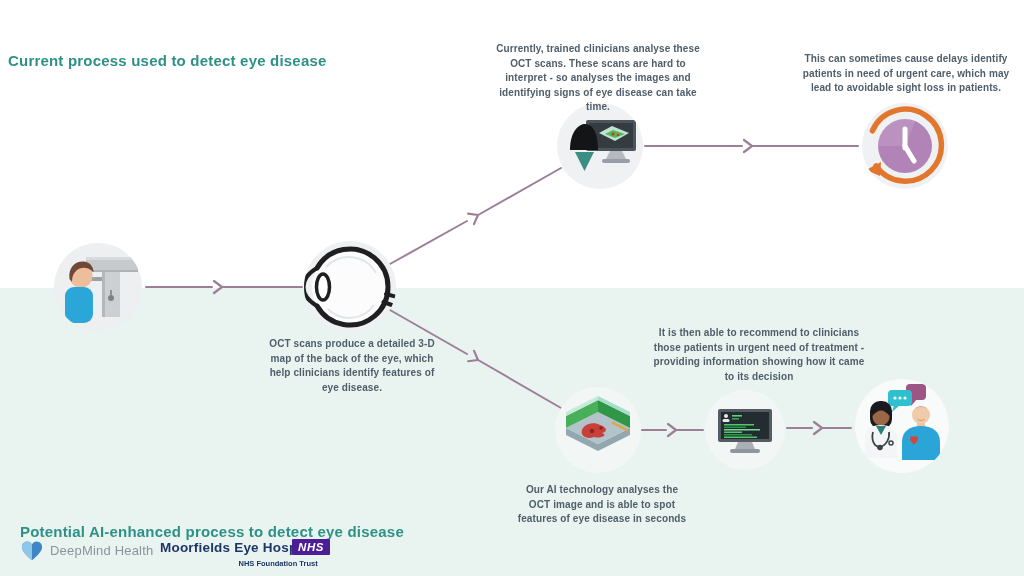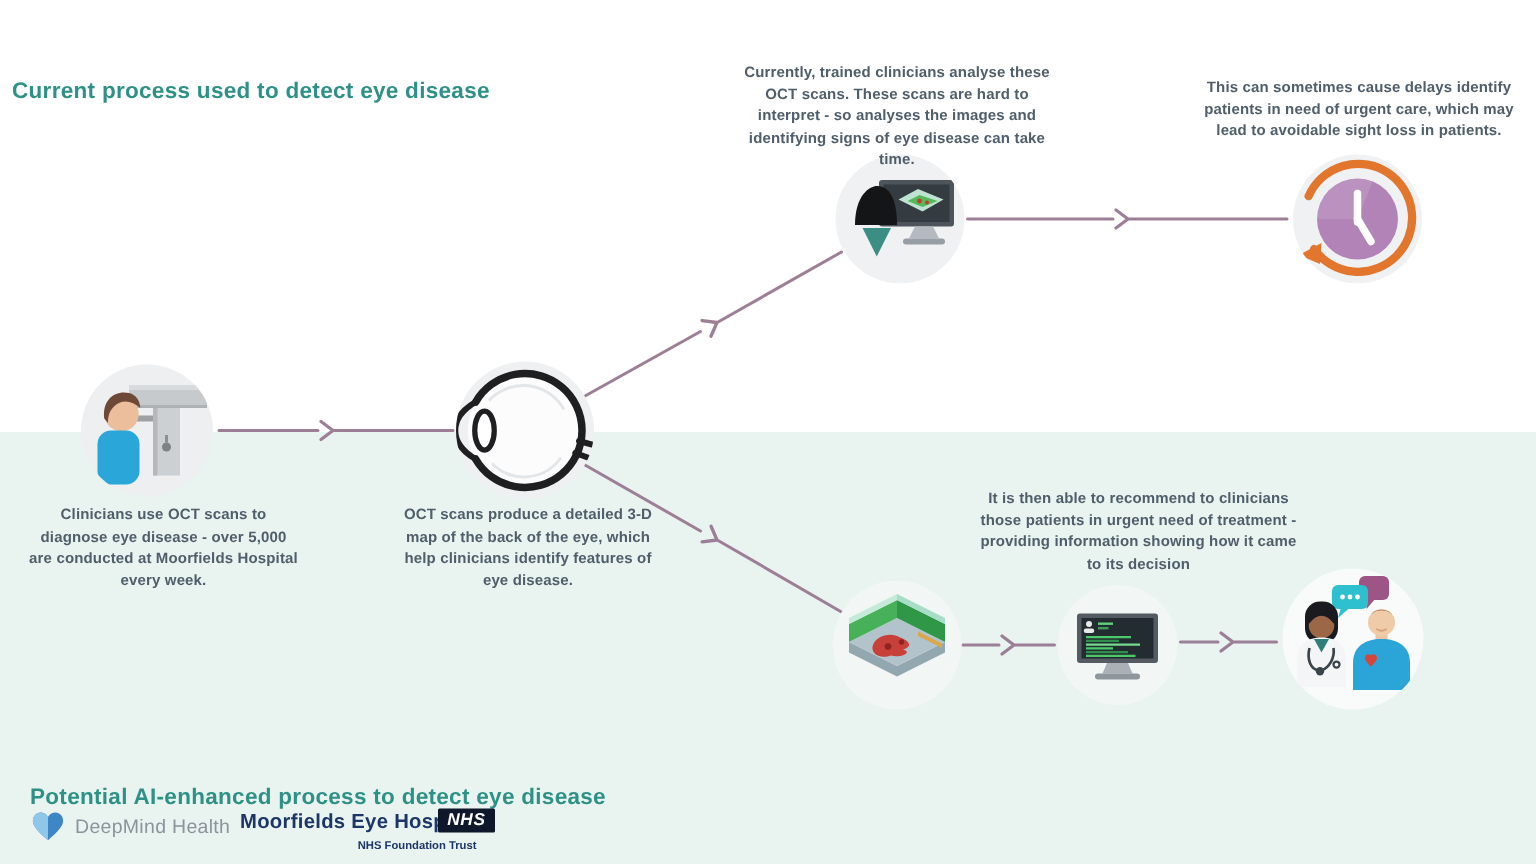--- a/index.html
+++ b/index.html
@@ -34,21 +34,21 @@
   .arrows{position:absolute;left:0;top:0;width:1024px;height:576px;pointer-events:none;}
   .arrows line{stroke:#9c7f96;stroke-width:2;stroke-linecap:round;}
   .arrows polyline{stroke:#9c7f96;stroke-width:2.2;fill:none;stroke-linecap:round;stroke-linejoin:round;}
   .footer{position:absolute;left:0;top:534px;width:976px;height:42px;}
   .dm-logo{position:absolute;left:20px;top:6px;width:24px;height:22px;}
   .dm-text{position:absolute;left:50px;top:9px;font-size:13px;font-weight:500;color:#8b949b;letter-spacing:.2px;}
   .mf-block{position:absolute;left:160px;top:6px;text-align:right;}
   .mf-main{font-size:13.5px;font-weight:700;color:#1c3668;letter-spacing:.2px;}
   .mf-sub{font-size:7.5px;font-weight:600;color:#1c3668;margin-top:4px;}
   .nhs-box{
-    position:absolute;left:292px;top:5px;width:38px;height:16px;background:#0f172a;
+    position:absolute;left:292px;top:5px;width:38px;height:16px;background:#4c1d95;
     color:#ffffff;font-size:11.5px;font-weight:800;font-style:italic;
     display:flex;align-items:center;justify-content:center;border-radius:1px;letter-spacing:.5px;
   }
 </style>
 </head>
 <body>
 
 <div class="canvas">
   <div class="half-bottom"></div>
 
@@ -195,25 +195,25 @@
       <circle cx="-11" cy="17" r="2" fill="none" stroke="#3a4449" stroke-width="1.5"></circle>
       <rect x="15" y="-5" width="8" height="6" fill="#edc5a2"></rect>
       <circle cx="19" cy="-11" r="9" fill="#f0cba9"></circle>
       <path d="M 10 -11 C 10 -22 28 -22 28 -11 C 28 -16 24 -19.5 19 -19.5 C 14 -19.5 10 -16 10 -11 Z" fill="#7b5239"></path>
       <path d="M 16 -6.5 Q 19 -4.5 22 -6.5" fill="none" stroke="#d8a47f" stroke-width="1.3" stroke-linecap="round"></path>
       <path d="M 0 34 L 0 16 C 0 5 8 0 19 0 C 30 0 38 5 38 16 L 38 34 Z" fill="#2ba4d8"></path>
       <path d="M 12 18.5 C 8.8 15.5 8 13.8 8 12.4 A 2.4 2.4 0 0 1 12 10.8 A 2.4 2.4 0 0 1 16 12.4 C 16 13.8 15.2 15.5 12 18.5 Z" fill="#d5453c"></path>
     </svg>
   </div>
 
-  <div class="caption cap-oct">Clinicians use OCT scans to diagnose eye disease - over 5,000 are conducted at Moorfields Hospital every week.</div>
   <div class="caption cap-eye">OCT scans produce a detailed 3-D map of the back of the eye, which help clinicians identify features of eye disease.</div>
   <div class="caption cap-analysis">Currently, trained clinicians analyse these OCT scans. These scans are hard to interpret - so analyses the images and identifying signs of eye disease can take time.</div>
   <div class="caption cap-delays">This can sometimes cause delays identify patients in need of urgent care, which may lead to avoidable sight loss in patients.</div>
   <div class="caption cap-recommend">It is then able to recommend to clinicians those patients in urgent need of treatment - providing information showing how it came to its decision</div>
+  <div class="caption cap-aimap">Our AI technology analyses the OCT image and is able to spot features of eye disease in seconds</div>
 
   <div class="footer">
     <svg class="dm-logo" viewBox="0 0 26 24">
       <path d="M13 22 C 5.5 15.5 2 11.5 2 7.8 A 5.8 5.8 0 0 1 13 5 A 5.8 5.8 0 0 1 24 7.8 C 24 11.5 20.5 15.5 13 22 Z" fill="#3f86c6"></path>
       <path d="M13 22 C 5.5 15.5 2 11.5 2 7.8 A 5.8 5.8 0 0 1 13 5 Z" fill="#8fc7e8"></path>
     </svg>
     <div class="dm-text">DeepMind Health</div>
     <div class="mf-block">
       <div class="mf-main">Moorfields Eye Hospital</div>
       <div class="mf-sub">NHS Foundation Trust</div>

